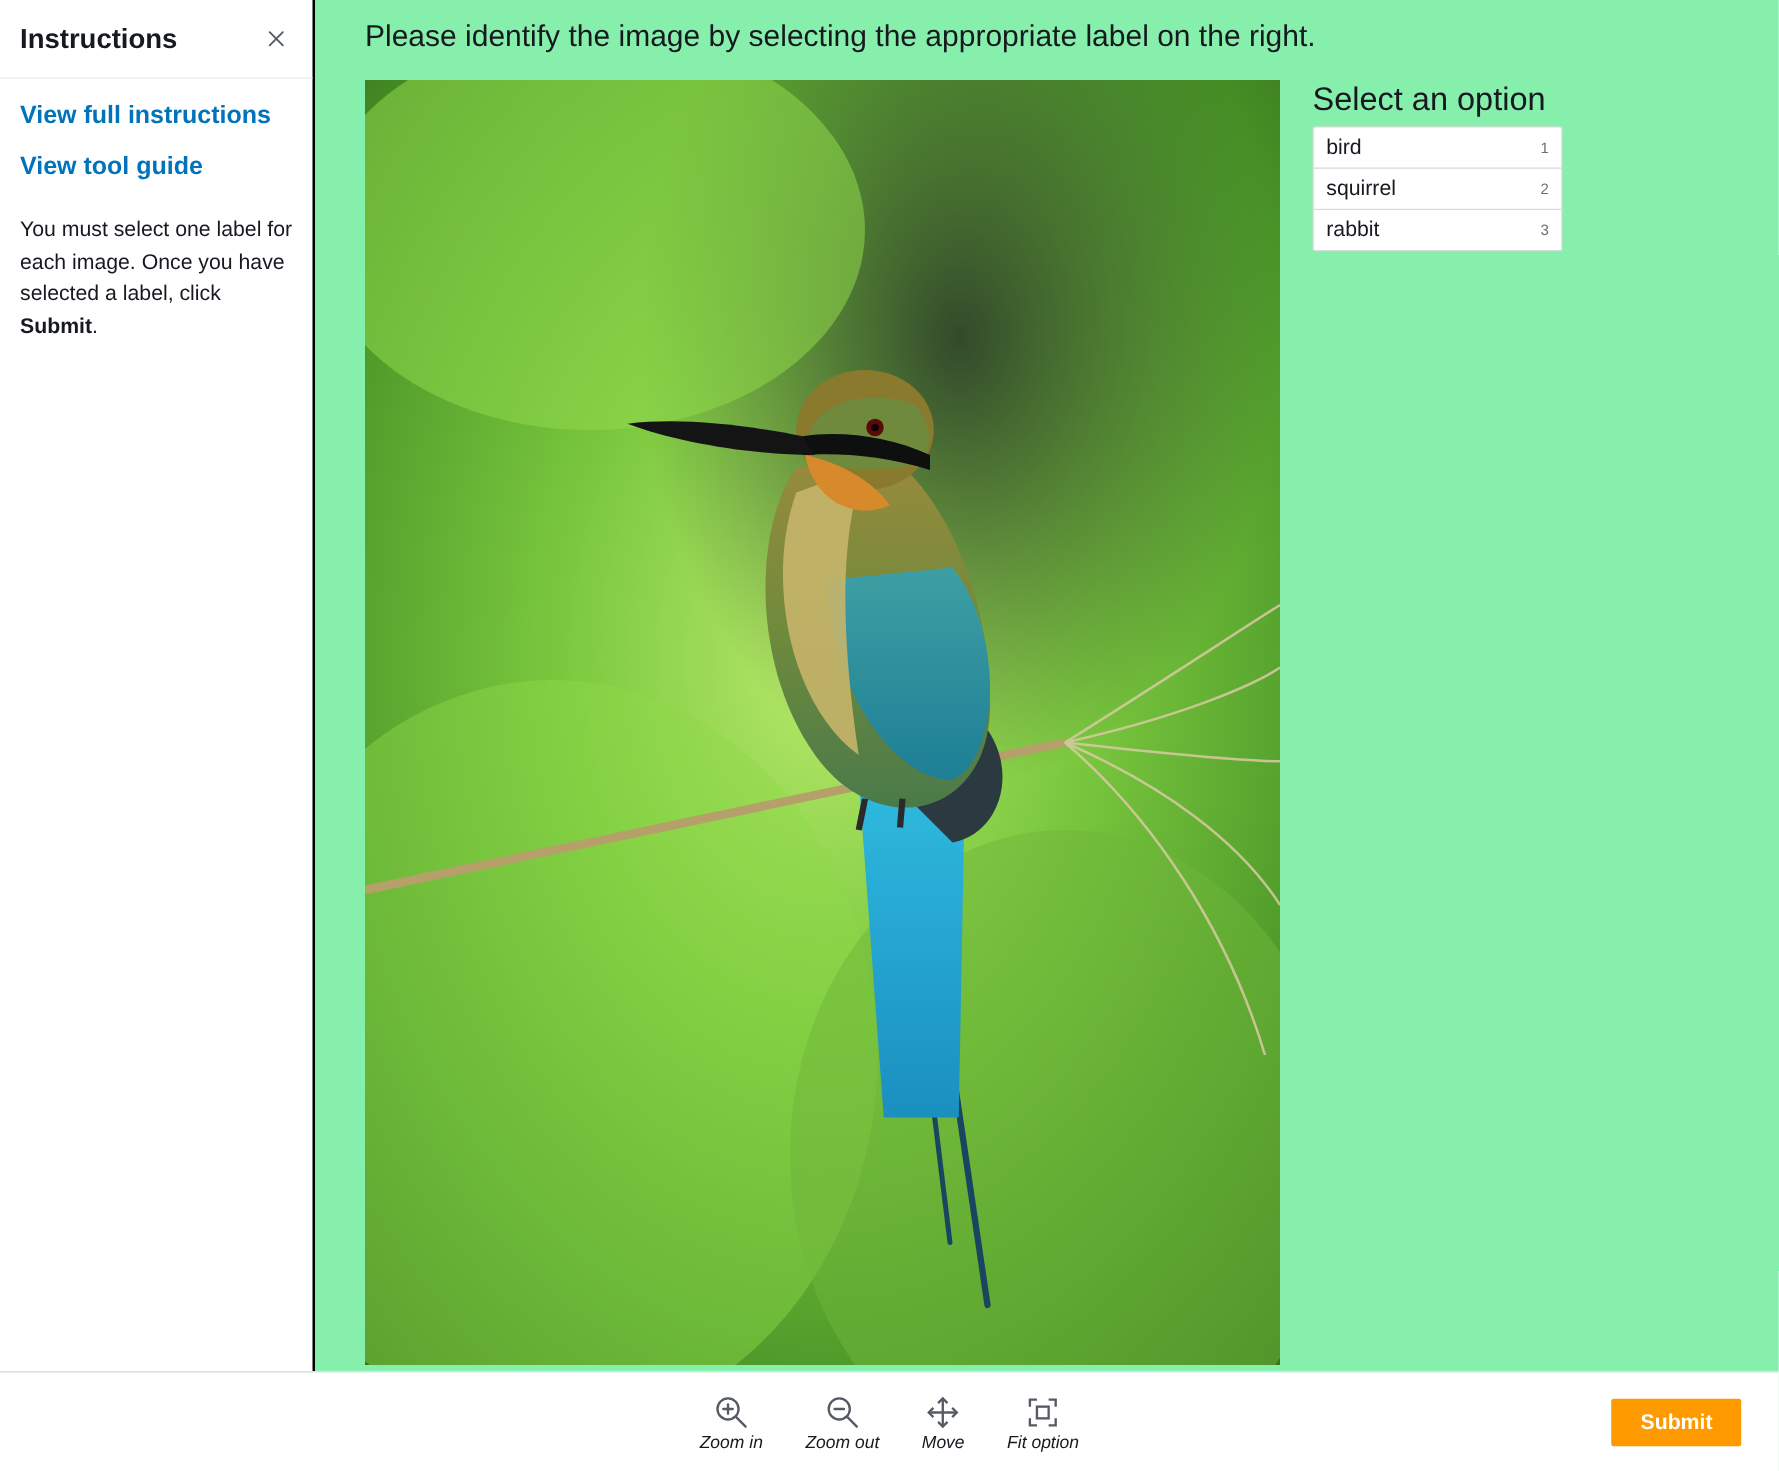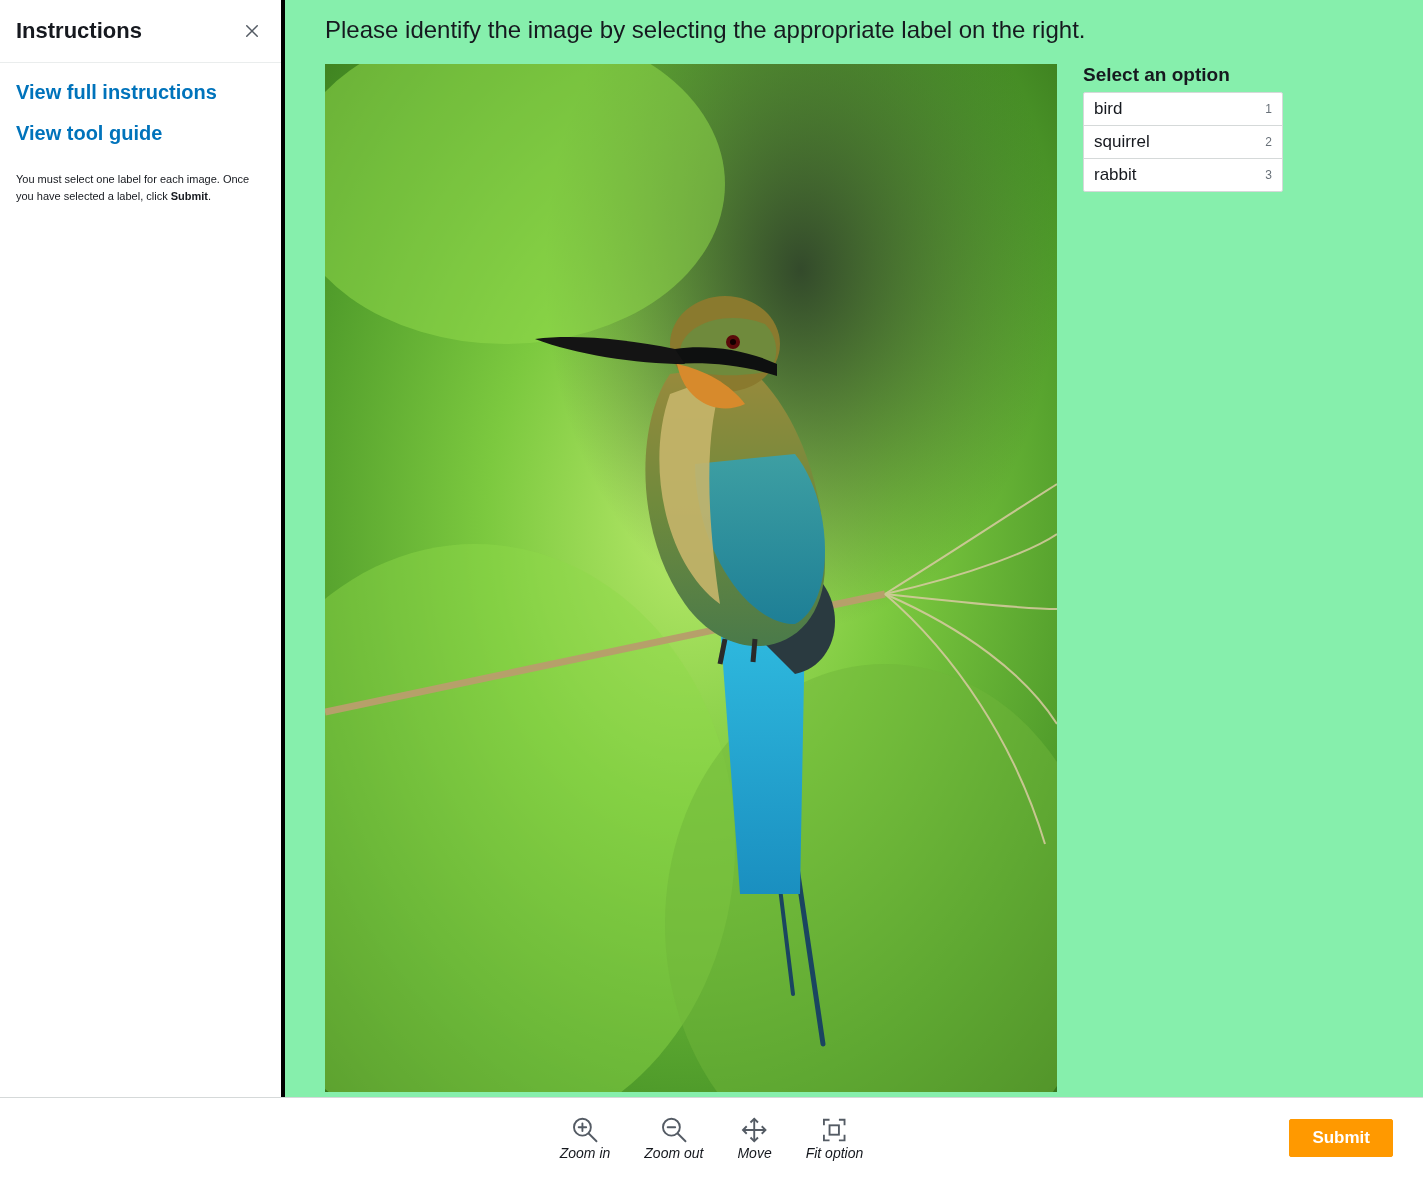--- a/index.html
+++ b/index.html
@@ -2,43 +2,43 @@
 <html><head>
 <meta charset="utf-8">
 <style>
   * { box-sizing: border-box; margin: 0; padding: 0; }
   html, body { width: 100%; height: 100%; font-family: "Amazon Ember", "Helvetica Neue", Arial, sans-serif; color: #16191f; }
   body { display: flex; flex-direction: column; height: 1177px; width: 1423px; overflow: hidden; background:#fff; }
 
   .top { display: flex; flex: 1 1 auto; overflow: hidden; }
 
   
-  .sidebar { width: 285px; border-right: 4px solid #000000; background:#fff; display:flex; flex-direction:column; }
+  .sidebar { width: 252px; border-right: 2px solid #000000; background:#fff; display:flex; flex-direction:column; }
   .sidebar-head { display:flex; align-items:center; justify-content:space-between; padding: 18px 16px 18px 16px; border-bottom:1px solid #eaeded; }
   .sidebar-title { font-size: 22px; font-weight: 700; }
   .close-btn { width:26px; height:26px; display:flex; align-items:center; justify-content:center; cursor:pointer; color:#545b64; }
   .close-btn svg { width:18px; height:18px; }
   .sidebar-body { padding: 18px 16px; }
   .link { color:#0073bb; font-size:20px; font-weight:700; margin-bottom:18px; cursor:pointer; }
   .link:last-of-type { margin-bottom: 26px; }
-  .hint { font-size:11px; line-height:1.5; color:#16191f; }
+  .hint { font-size:17px; line-height:1.5; color:#16191f; }
 
   
   .main { flex:1; display:flex; flex-direction:column; background:#86efac; overflow:hidden; }
   .task-header { padding: 16px 40px 4px 40px; font-size:24px; color:#16191f; }
   .workspace { flex:1; display:flex; padding: 16px 40px 0 40px; gap: 26px; overflow:hidden; }
 
   
   .canvas-col { flex:0 0 auto; }
   .canvas { width: 732px; height: 1028px; background:#6fbf3a; position:relative; overflow:hidden; }
   .canvas svg { width:100%; height:100%; display:block; }
 
   
   .options-col { flex:0 0 auto; width:200px; }
-  .options-title { font-size:19px; font-weight:700; color:#16191f; margin-bottom:6px; }
+  .options-title { font-size:26px; font-weight:400; color:#16191f; margin-bottom:6px; }
   .option-list { border:1px solid #d5d9d9; border-radius:2px; overflow:hidden; background:#fff; }
   .option { display:flex; justify-content:space-between; align-items:center; padding:6px 10px; border-bottom:1px solid #d5d9d9; font-size:17px; cursor:pointer; }
   .option:last-child { border-bottom:none; }
   .opt-key { font-size:12px; color:#687078; }
 
   
   .footer { height:80px; border-top:1px solid #d5d9d9; background:#fff; display:flex; align-items:center; position:relative; }
   .tools { position:absolute; left:50%; transform:translateX(-50%); display:flex; gap:34px; }
   .tool { display:flex; flex-direction:column; align-items:center; gap:0; cursor:pointer; color:#545b64;font-style:italic; }
   .tool svg { width:30px; height:30px; stroke:#545b64; }

